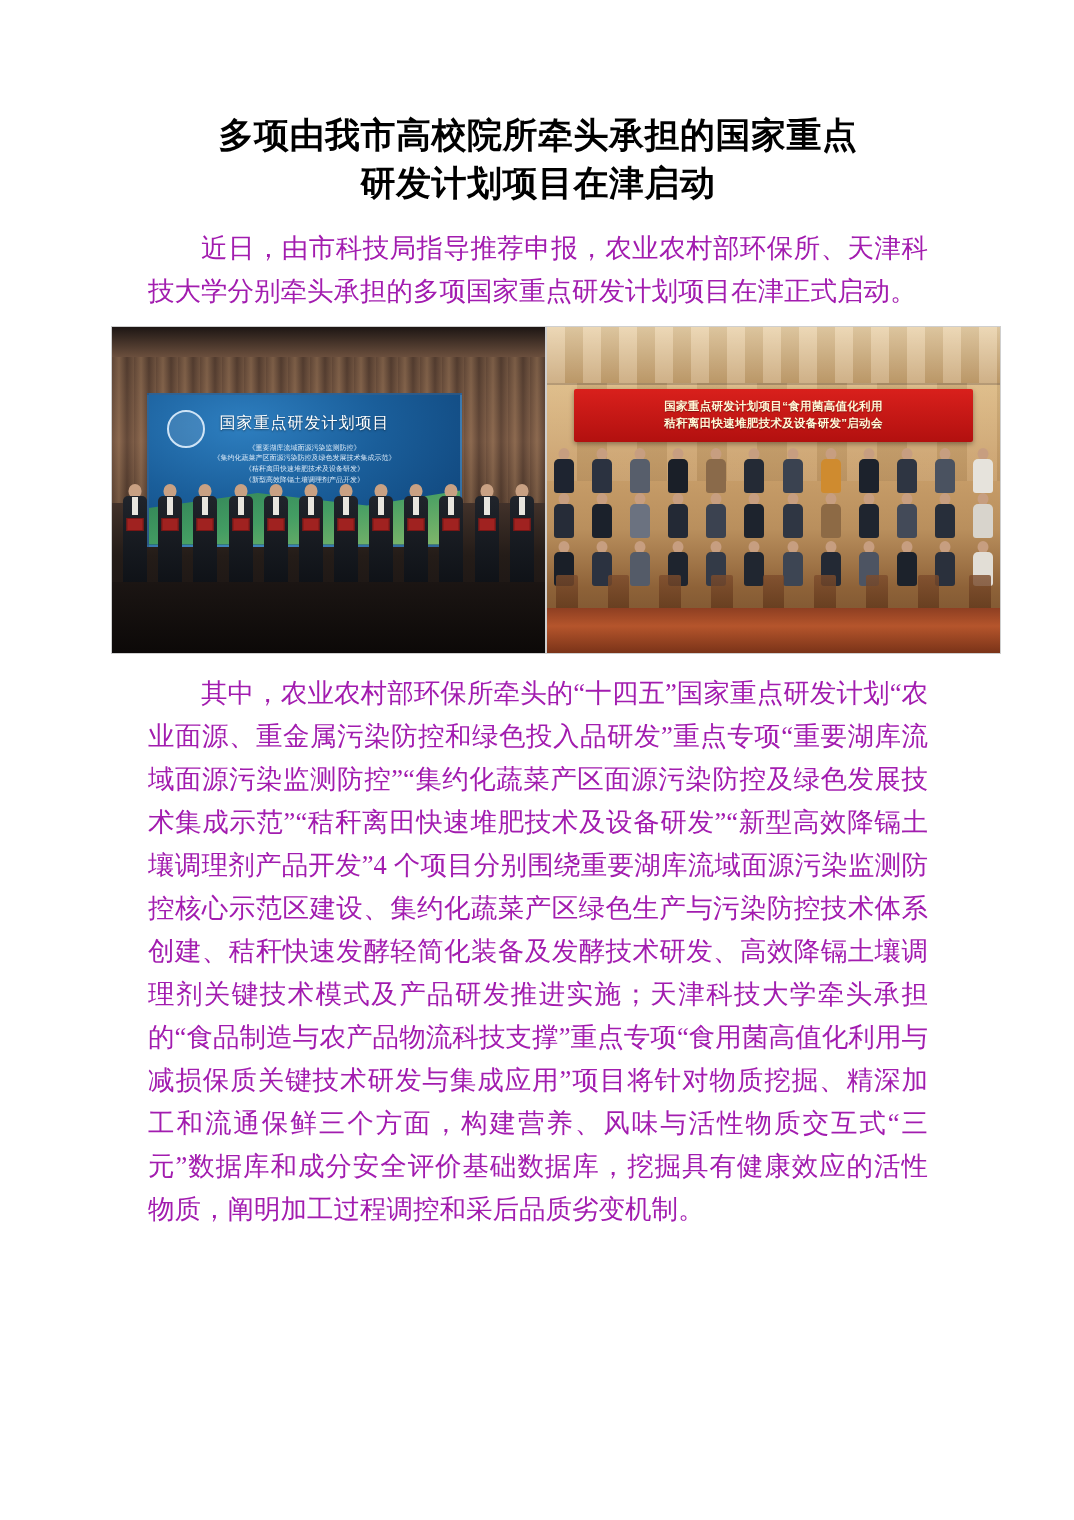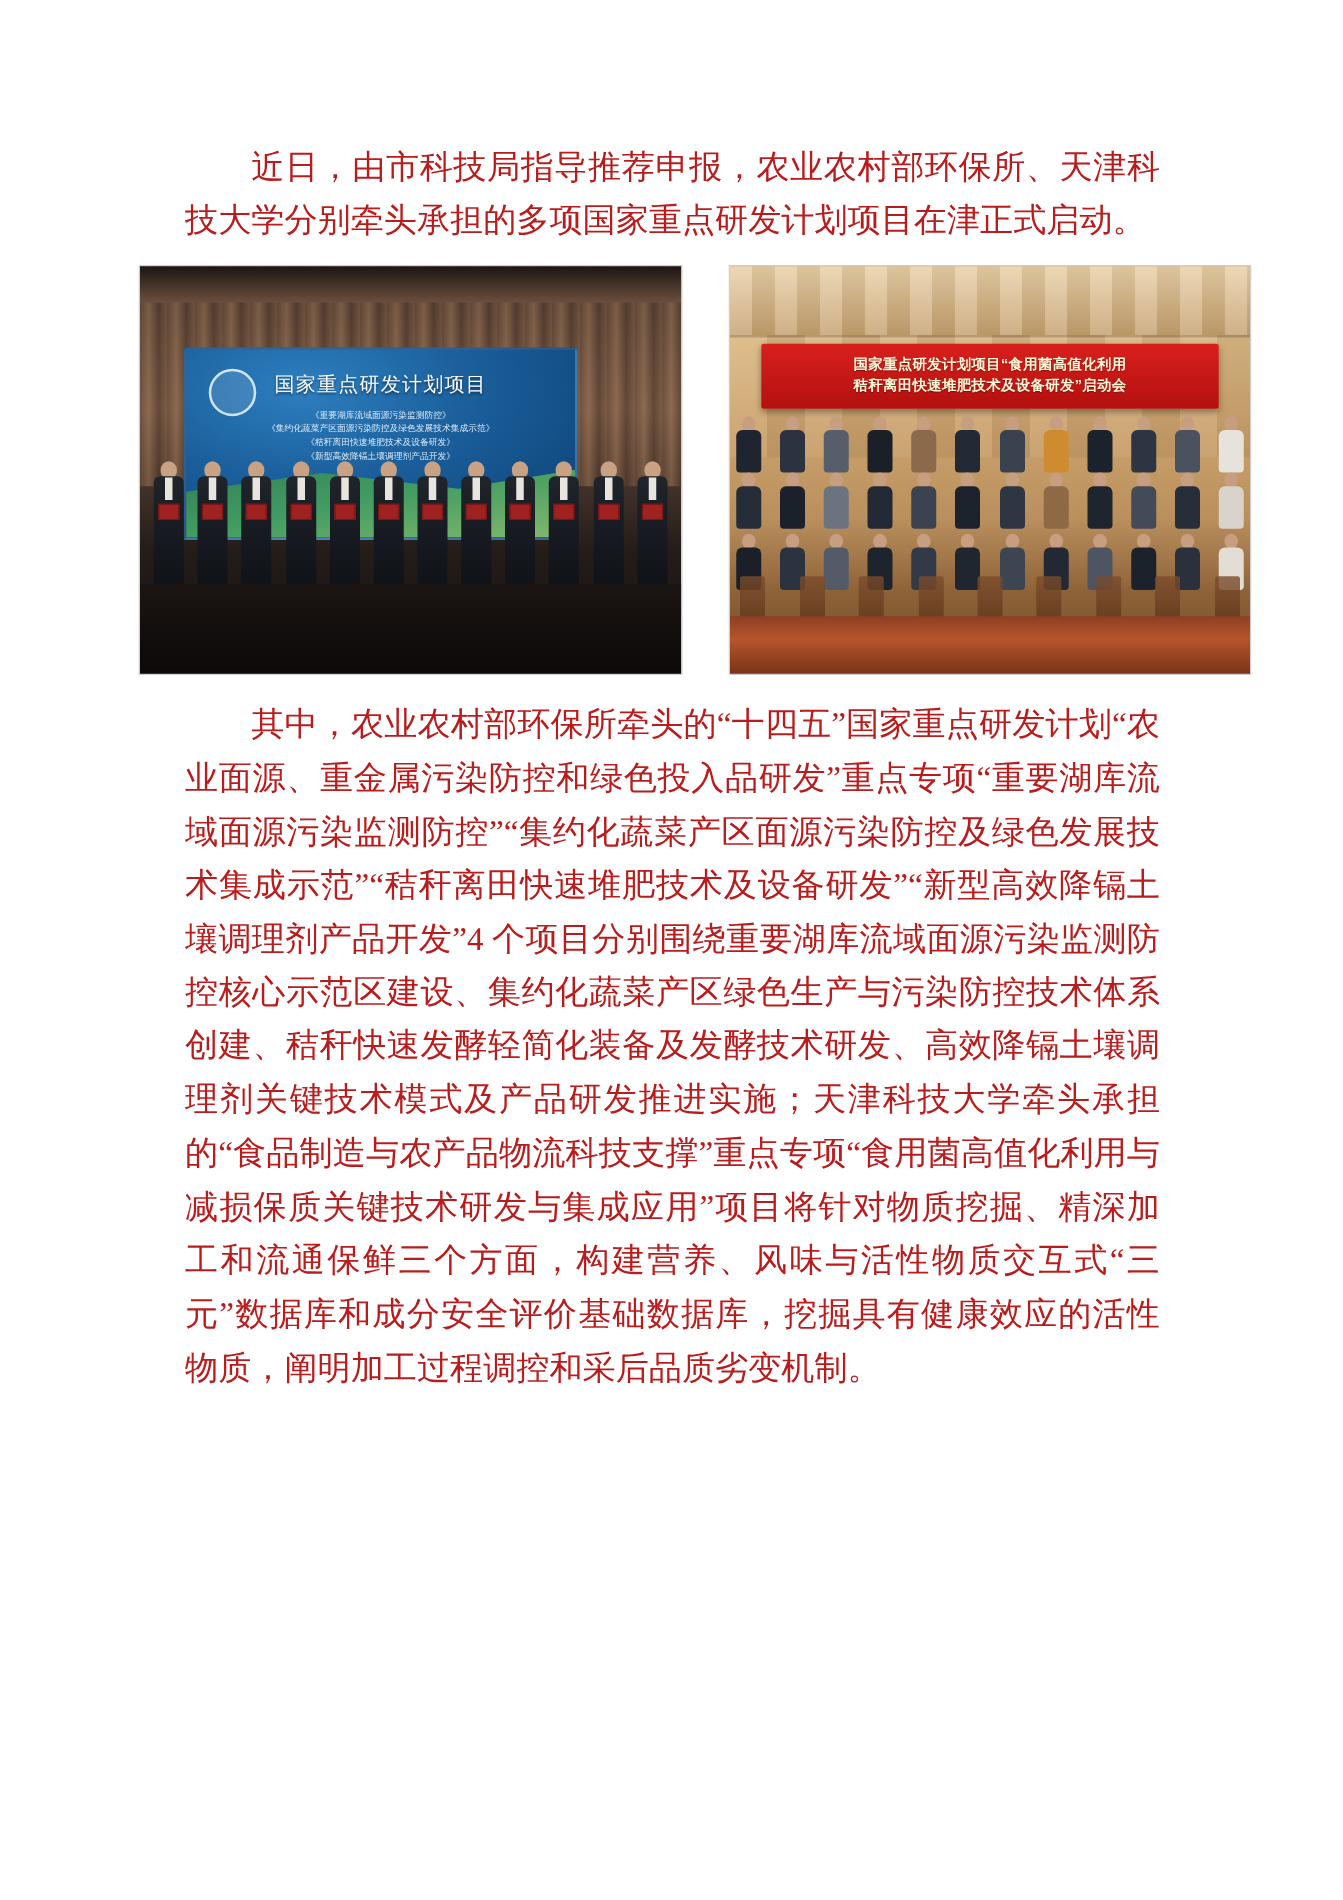--- a/index.html
+++ b/index.html
@@ -32,21 +32,21 @@
     line-height: 1.38;
     text-align: center;
     color: #000000;
     letter-spacing: 0.5px;
     margin: 0 0 18px 0;
   }
   .para {
     font-family: "Liberation Serif", "DejaVu Serif", serif;
     font-size: 26.5px;
     line-height: 1.62;
-    color: #b91c1c;
+    color: #a21caf;
     text-align: justify;
     text-justify: inter-ideograph;
     text-indent: 2em;
     margin: 0;
   }
   .para-1 {
     margin-bottom: 14px;
   }
   .images-row {
     display: flex;
@@ -58,21 +58,21 @@
     position: relative;
     overflow: hidden;
     border: 1px solid #cfcfcf;
     box-sizing: border-box;
   }
   .photo-left {
     width: 435px;
     height: 328px;
   }
   .photo-right {
-    width: 418px;
+    width: 455px;
     height: 328px;
   }
 
   
   .p1-bg {
     position: absolute;
     inset: 0;
     background:
       linear-gradient(to bottom, #3a2d28 0%, #5a453a 22%, #6b5143 35%, #45342c 52%, #241c18 70%, #141010 100%);
   }
@@ -308,20 +308,24 @@
     border-radius: 2px 2px 0 0;
     opacity: 0.8;
   }
 </style>
 </head>
 <body>
 
 <div class="page">
   <div class="content">
 
+    <h1 class="doc-title">
+      <span>多项由我市高校院所牵头承担的国家重点</span><br>
+      <span>研发计划项目在津启动</span>
+    </h1>
 
     <p class="para para-1">近日，由市科技局指导推荐申报，农业农村部环保所、天津科技大学分别牵头承担的多项国家重点研发计划项目在津正式启动。</p>
 
     <div class="images-row">
 
       <div class="photo photo-left">
         <div class="p1-bg"></div>
         <div class="p1-curtain"></div>
         <div class="p1-ceiling"></div>
         <div class="p1-screen">

